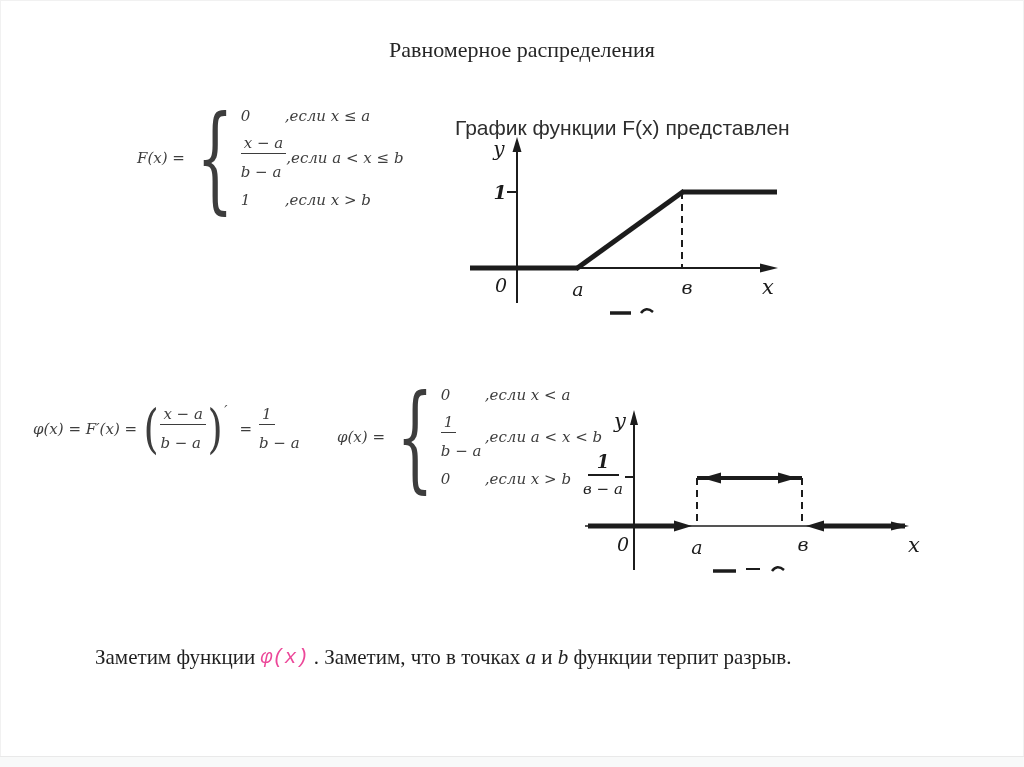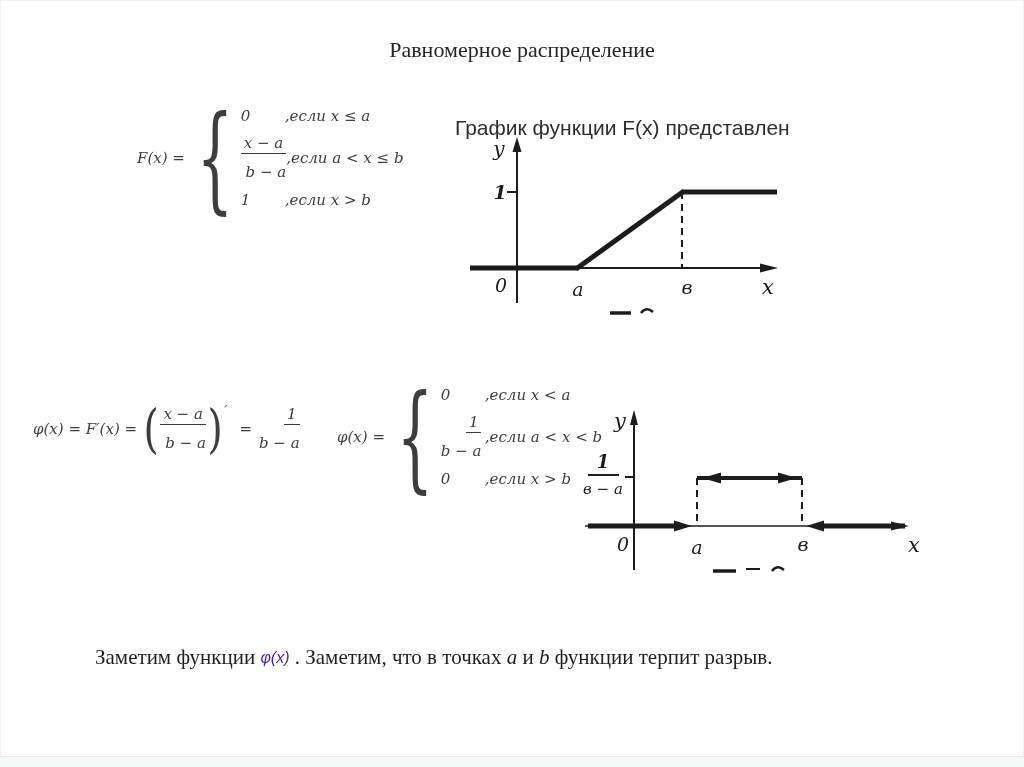--- a/index.html
+++ b/index.html
@@ -19,49 +19,49 @@
   .formula{position:absolute;display:flex;align-items:center;color:#3d3d3d;
            font-family:"DejaVu Serif",serif;font-style:italic;font-size:15px;}
   .cdf-pos{left:137px;top:100px;}
   .pdf-pos{left:337px;top:379px;}
   .lhs{margin-right:5px;white-space:pre;}
   .brace{font-style:normal;font-size:116px;line-height:1;transform:scaleX(.5);margin:0 -11px 0 -12px;color:#3d3d3d;}
   .cases{display:flex;flex-direction:column;gap:5px;}
   .case-row{display:flex;align-items:center;min-height:28px;}
   .case-val{min-width:44px;display:flex;align-items:center;}
   .cond{white-space:pre;}
-  .frac{display:inline-flex;flex-direction:column;align-items:flex-end;line-height:1.15;}
+  .frac{display:inline-flex;flex-direction:column;align-items:flex-start;line-height:1.15;}
   .frac .num{border-bottom:1.4px solid #3d3d3d;padding:0 3px 1px;white-space:pre;}
   .frac .den{padding-top:10px;white-space:pre;}
 
   
   .deriv{position:absolute;left:33px;top:400px;height:58px;display:flex;align-items:center;
          color:#3d3d3d;font-family:"DejaVu Serif",serif;font-style:italic;font-size:15px;}
   .paren{font-style:normal;font-size:52px;line-height:1;transform:scaleX(.75);margin:0 -1px;}
   .dprime{align-self:flex-start;margin:3px 5px 0 0;font-size:14px;}
   .eq{margin:0 7px;white-space:pre;}
 
   .graph{position:absolute;}
   .graph text{fill:#1c1c1c;font-family:"DejaVu Serif",serif;font-style:italic;}
   .graph line,.graph path{stroke:#1c1c1c;fill:none;}
 
   .footer{position:absolute;left:95px;top:645px;font-size:21px;color:#1f1f1f;}
   .footer span{white-space:pre-wrap;}
-  .footer .inline-formula{font-family:Liberation Sans, sans-serif;font-style:italic;font-size:16px;
-                          color:#4c1d95;vertical-align:1px;}
+  .footer .inline-formula{font-family:Liberation Mono, monospace;font-style:italic;font-size:20px;
+                          color:#ec4899;vertical-align:1px;}
   .footer .ivar{font-style:italic;}
 </style>
 </head>
 <body>
 
 <div>
   <div class="page-frame"></div>
 
   <div class="title">
-    <div>Равномерное распределение</div>
+    <div>Равномерное распределения</div>
   </div>
 
   <div class="subtitle">График функции F(x) представлен</div>
 
   <div class="formula cdf-pos">
     <span class="lhs">F(x) =</span>
     <span class="brace">{</span>
     <div class="cases">
       <div class="case-row">
         <span class="case-val">0</span>

